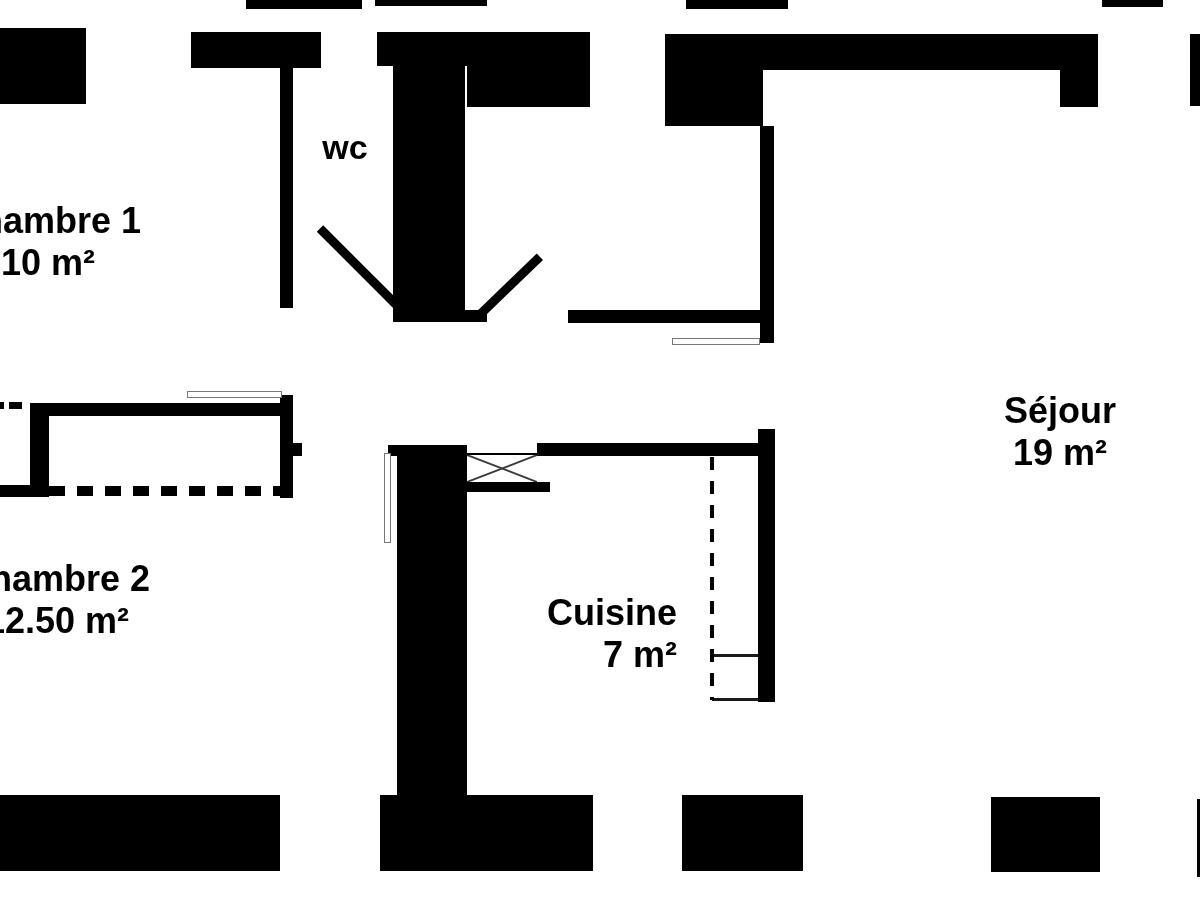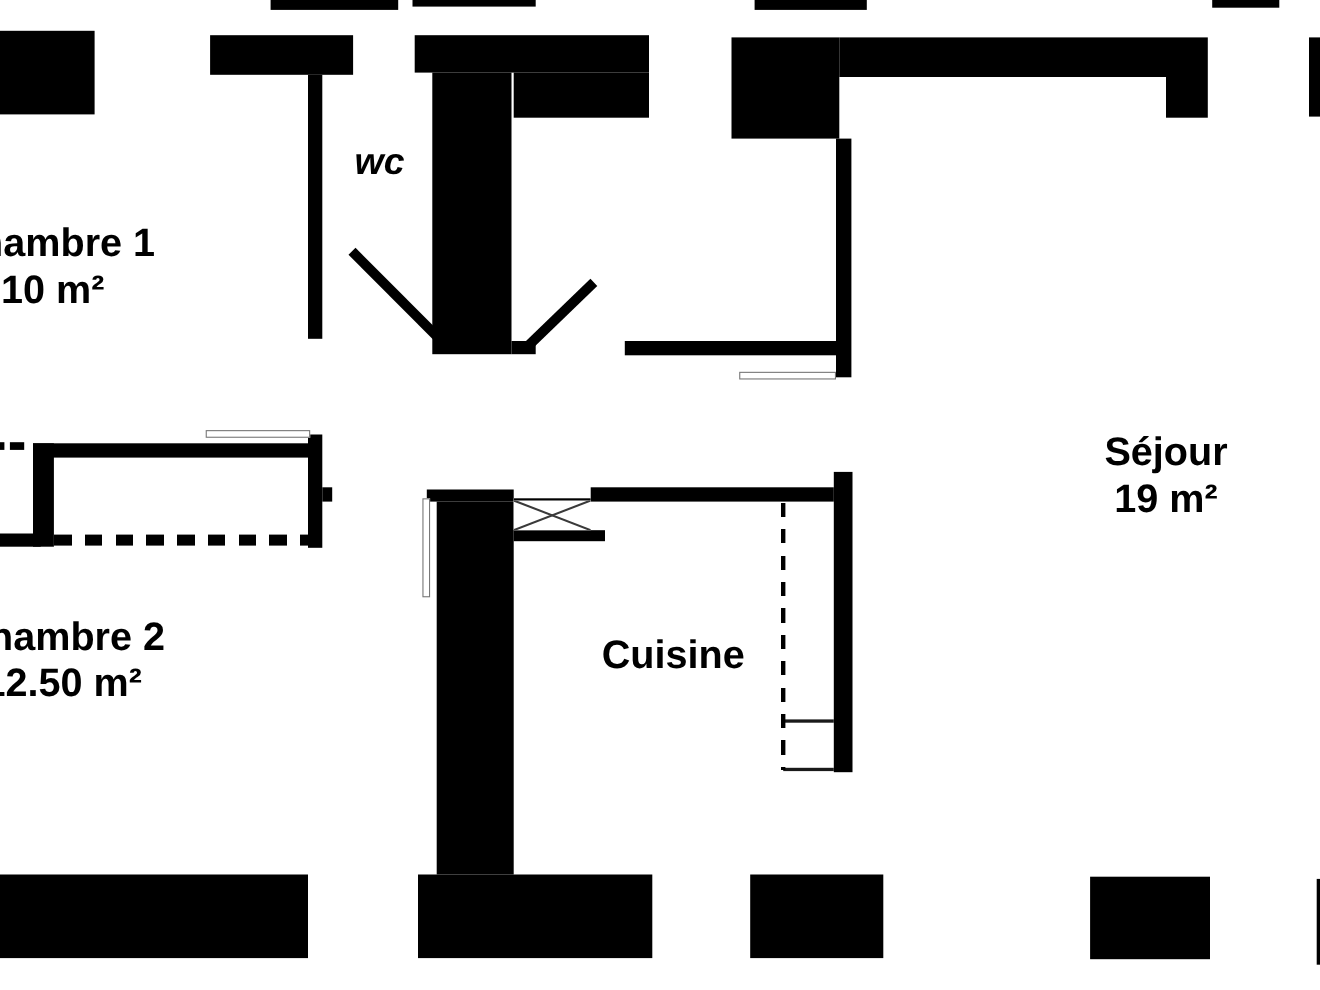--- a/index.html
+++ b/index.html
@@ -9,25 +9,25 @@
   .window{position:absolute;background:#ffffff;border:1px solid #777777;box-sizing:border-box;}
   .thin-line{position:absolute;background:#1a1a1a;}
   .dash-h{position:absolute;background:repeating-linear-gradient(90deg,#000 0 16px,transparent 16px 28px);}
   .dash-v{position:absolute;background:repeating-linear-gradient(180deg,#000 0 13px,transparent 13px 24px);}
   .door{position:absolute;background:#000000;transform-origin:0 50%;}
   .crossbox{position:absolute;background:#ffffff;border-top:2px solid #000;box-sizing:border-box;}
   .crossbox svg{display:block;width:100%;height:100%;}
   .label{position:absolute;transform:translateX(-50%);text-align:center;color:#000;
          font-weight:700;font-size:36px;line-height:42px;white-space:nowrap;}
   #lbl-chambre1{left:48px;top:200px;}
-  #lbl-wc{left:345px;top:126px;font-size:34px;font-style:italic;}
+  #lbl-wc{left:345px;top:126px;font-size:34px;}
   #lbl-salle_deau{left:601px;top:154px;}
   #lbl-sejour{left:1060px;top:390px;}
   #lbl-chambre2{left:57px;top:558px;}
-  #lbl-cuisine{left:612px;top:574px;text-align:right;}
+  #lbl-cuisine{left:612px;top:592px;text-align:right;}
 </style>
 </head>
 <body>
 
 <div id="plan">
   <div class="label" id="lbl-chambre1">
     <div>Chambre 1</div>
     <div>10 m²</div>
   </div>
   <div class="label" id="lbl-wc">
@@ -36,20 +36,21 @@
   <div class="label" id="lbl-sejour">
     <div>Séjour</div>
     <div>19 m²</div>
   </div>
   <div class="label" id="lbl-chambre2">
     <div>Chambre 2</div>
     <div>12.50 m²</div>
   </div>
   <div class="label" id="lbl-cuisine">
     <div>Cuisine</div>
+    <div>7 m²</div>
   </div>
 <div class="wall" style="left: 246px; top: 0px; width: 116px; height: 9px;"></div>
     <div class="wall" style="left: 375px; top: 0px; width: 112px; height: 6px;"></div>
     <div class="wall" style="left: 686px; top: 0px; width: 102px; height: 9px;"></div>
     <div class="wall" style="left: 1102px; top: 0px; width: 61px; height: 7px;"></div>
     <div class="wall" style="left: 0px; top: 28px; width: 86px; height: 76px;"></div>
     <div class="wall" style="left: 191px; top: 32px; width: 130px; height: 36px;"></div>
     <div class="wall" style="left: 280px; top: 68px; width: 13px; height: 240px;"></div>
     <div class="wall" style="left: 377px; top: 32px; width: 213px; height: 34px;"></div>
     <div class="wall" style="left: 467px; top: 66px; width: 123px; height: 41px;"></div>

